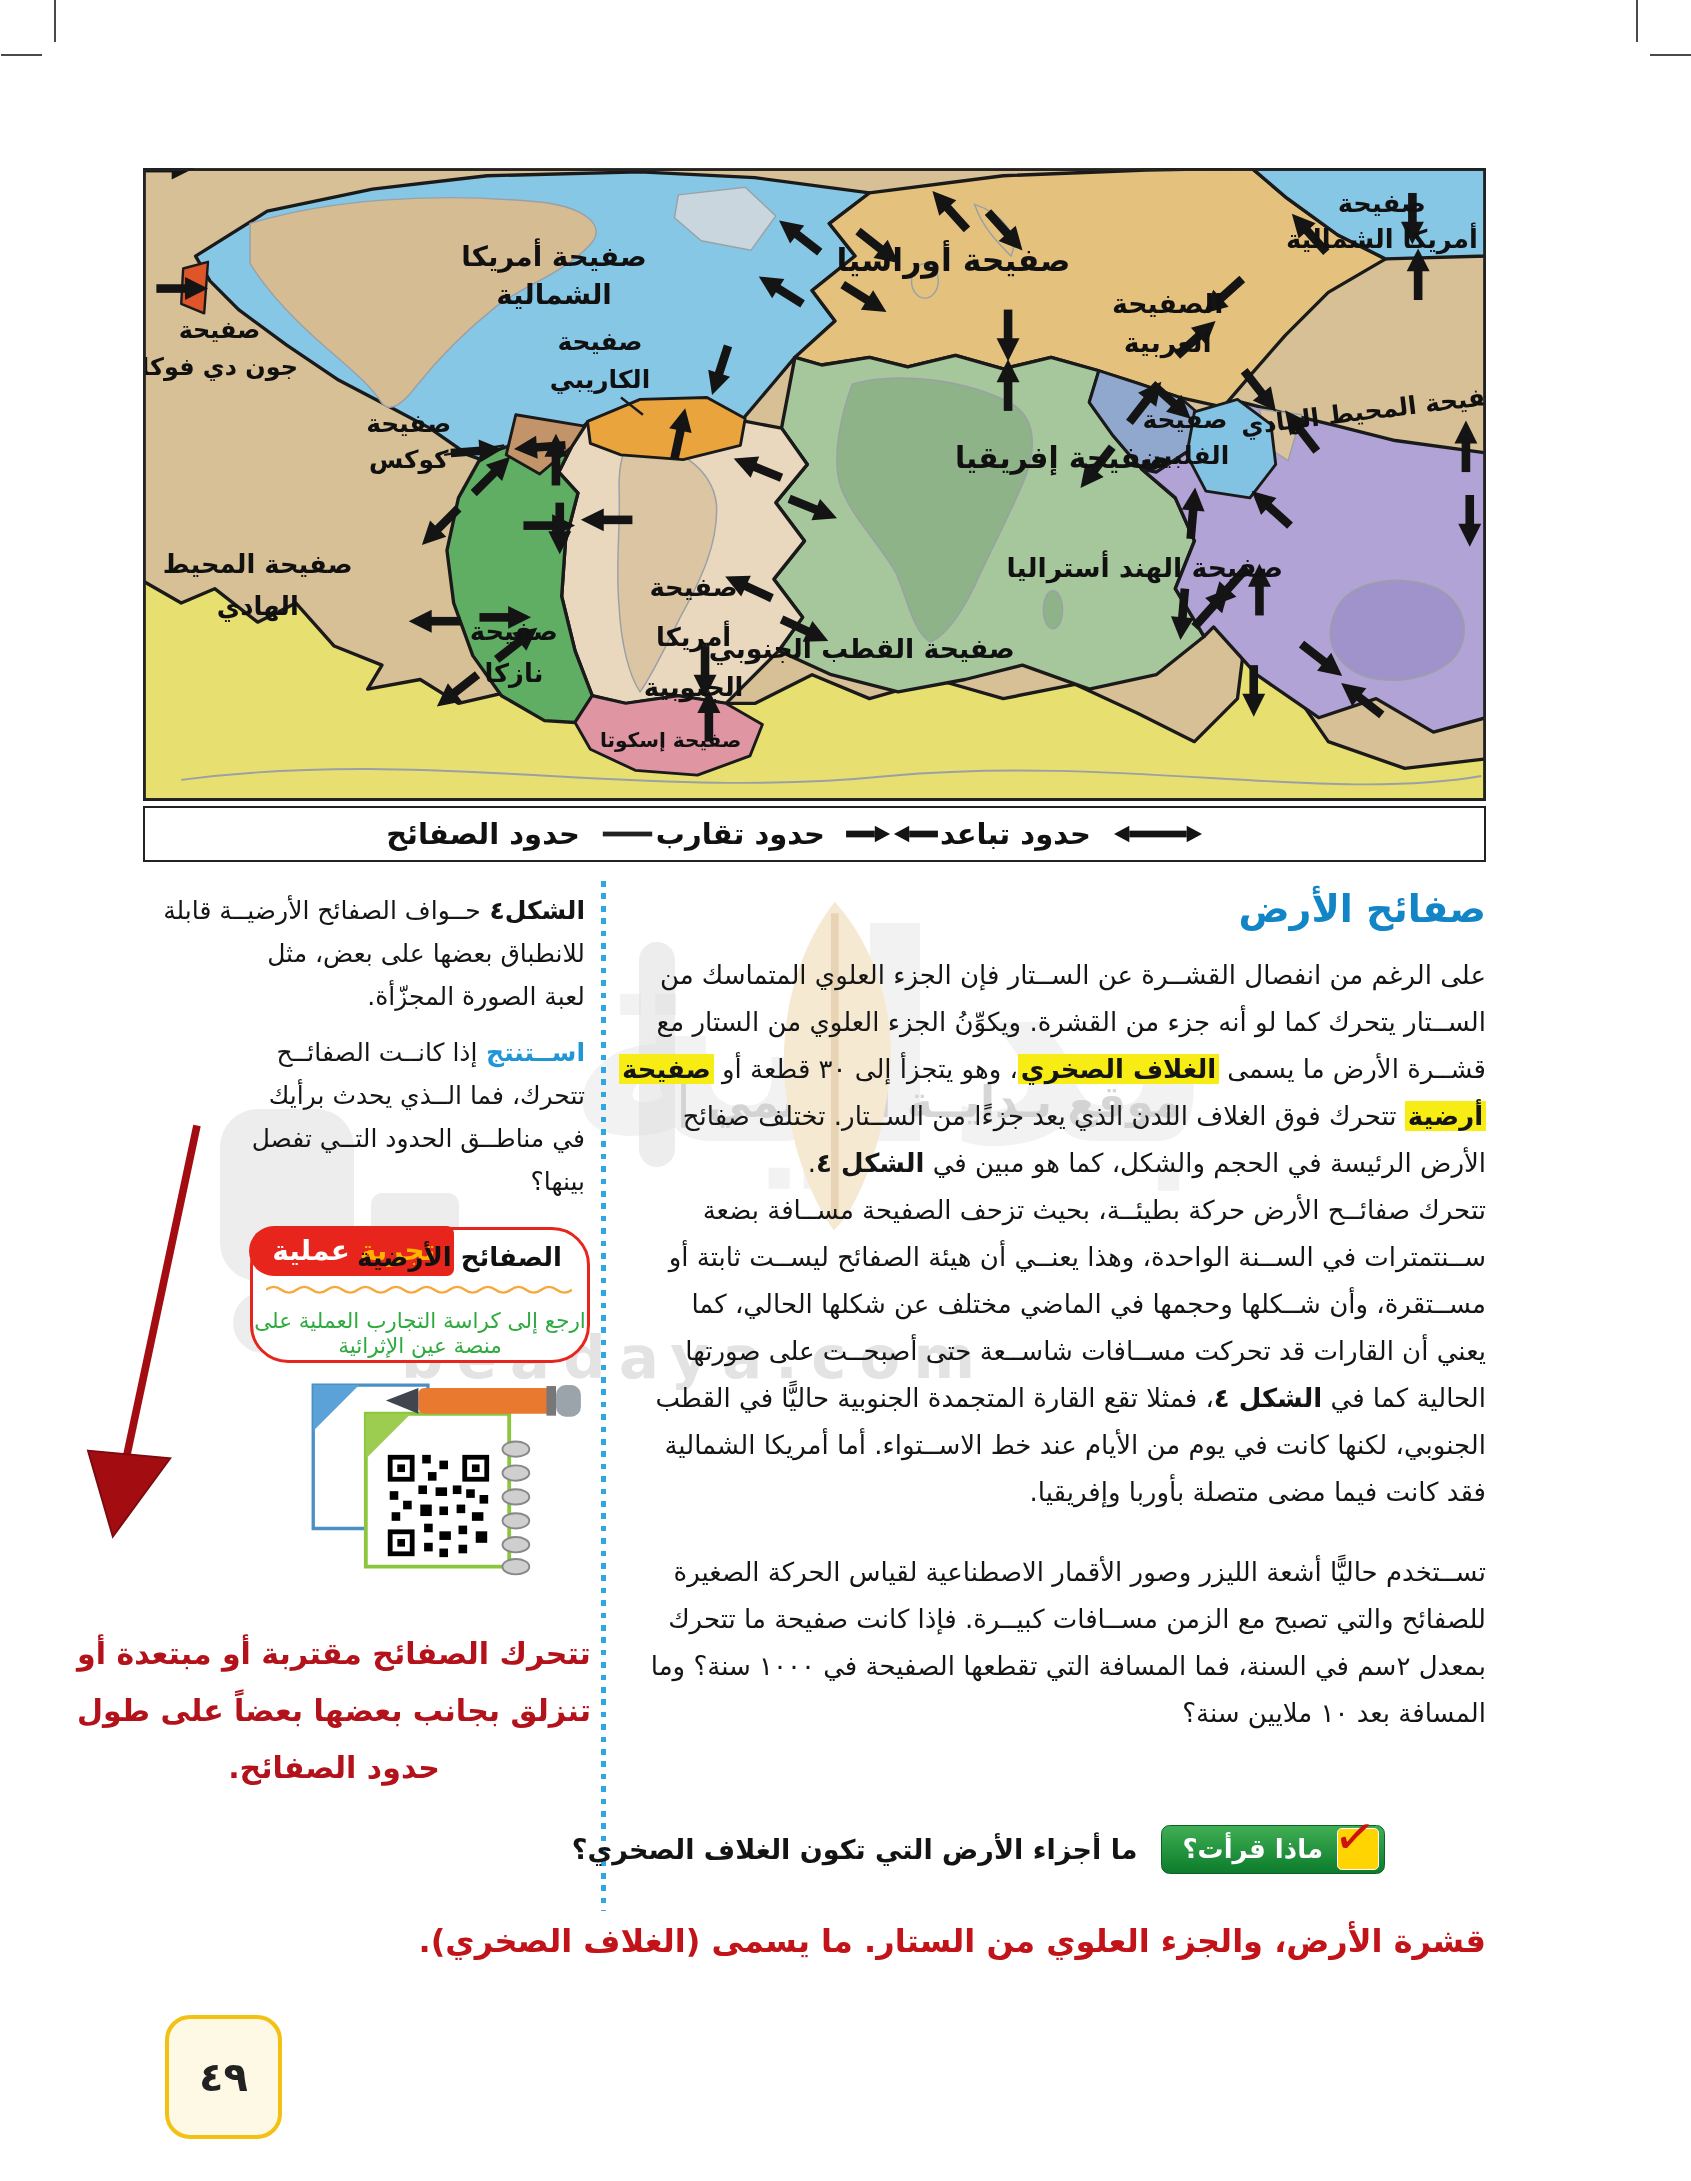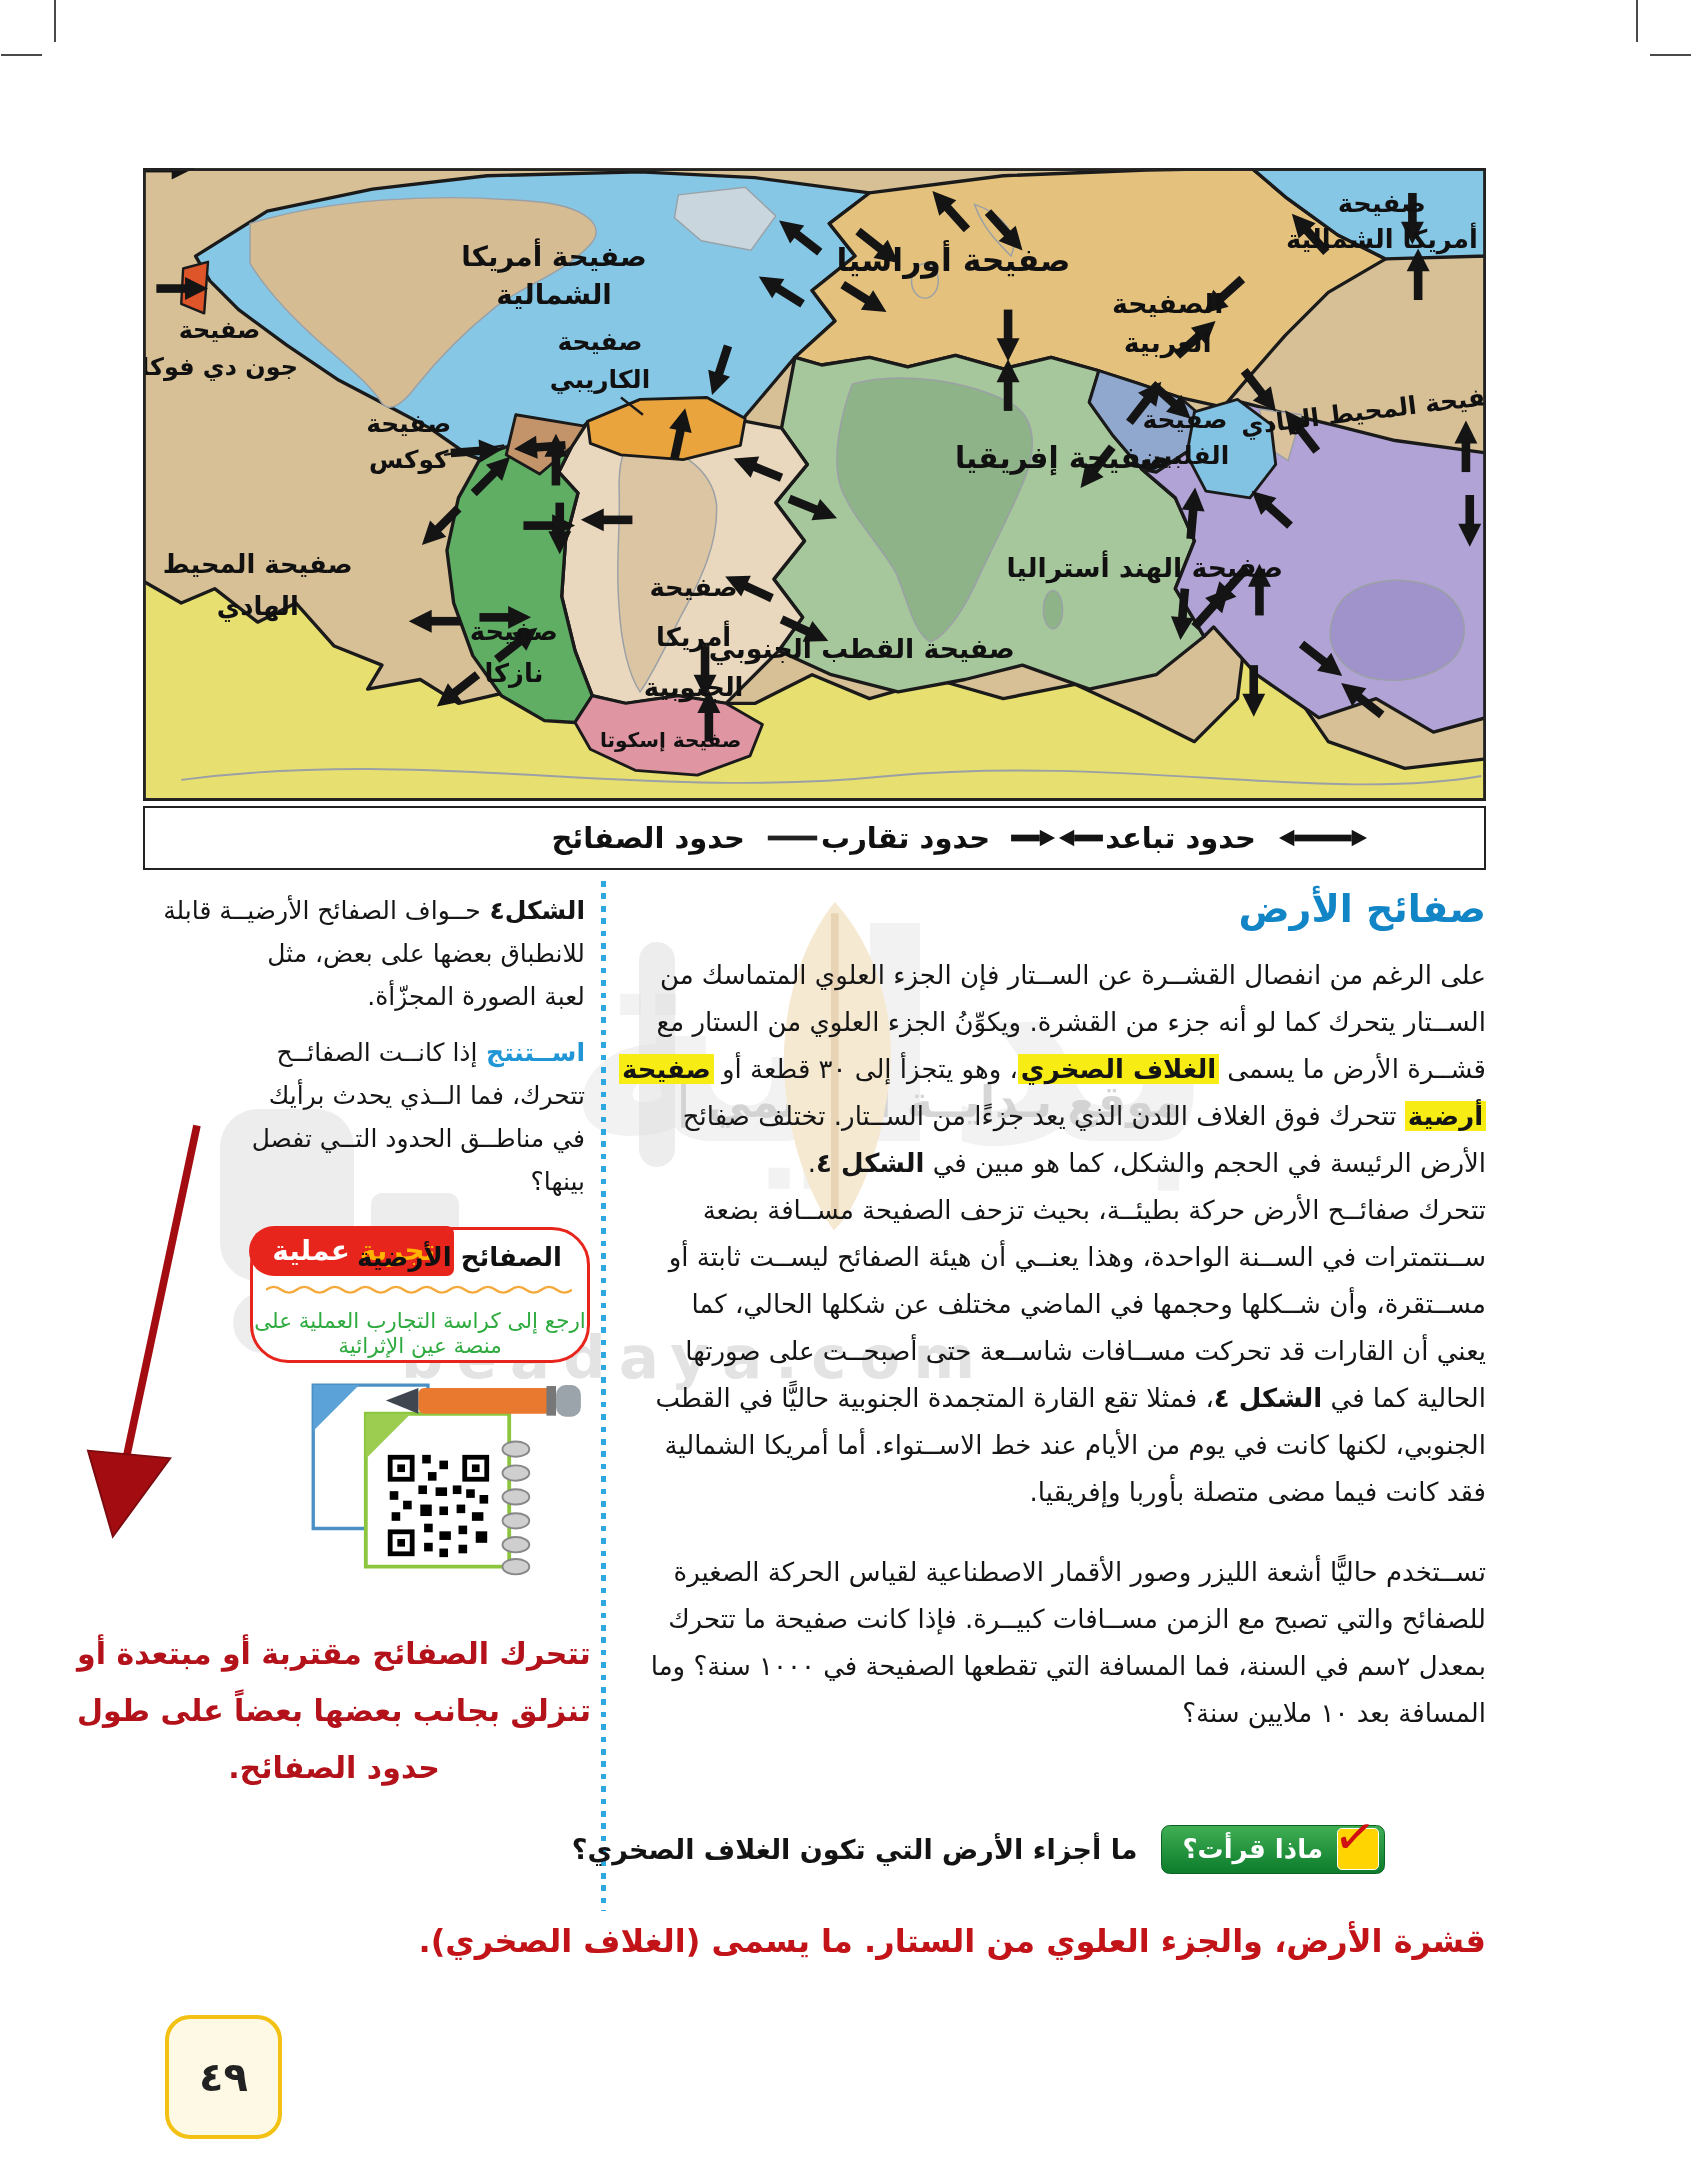--- a/index.html
+++ b/index.html
@@ -4,23 +4,23 @@
 <style>
   html,body{margin:0;padding:0;background:#ffffff;}
   body{width:1692px;height:2181px;position:relative;overflow:hidden;
        font-family:"DejaVu Sans",sans-serif;color:#141414;}
   .abs{position:absolute;}
   
   .crop{background:#4a4a4a;position:absolute;}
   
   #map-wrap{left:143px;top:168px;width:1343px;height:633px;z-index:3;}
   
-  #legend{left:143px;top:806px;width:1343px;height:64px;background:#fff;
+  #legend{left:143px;top:806px;width:1343px;height:56px;background:#fff;
           border:2.9px solid #222;box-sizing:border-box;display:flex;flex-direction:row;
-          align-items:center;justify-content:flex-end;direction:ltr;
+          align-items:center;justify-content:center;direction:ltr;
           padding:0 113px 0 76px;z-index:3;}
   .leg-item{display:flex;align-items:center;gap:19px;direction:rtl;}
   .leg-label{font-weight:bold;font-size:29px;color:#111;}
   
   #main-col{left:621px;top:887px;width:865px;direction:rtl;text-align:right;z-index:4;}
   #page-title{color:#1285c7;font-size:38px;font-weight:bold;margin:0 0 21px 0;}
   .para{font-size:26px;line-height:47px;color:#151515;}
   .para .ln{white-space:nowrap;}
   .hl{background:#f7ec13;font-weight:bold;padding:0 2.9px;}
   .b{font-weight:bold;}

